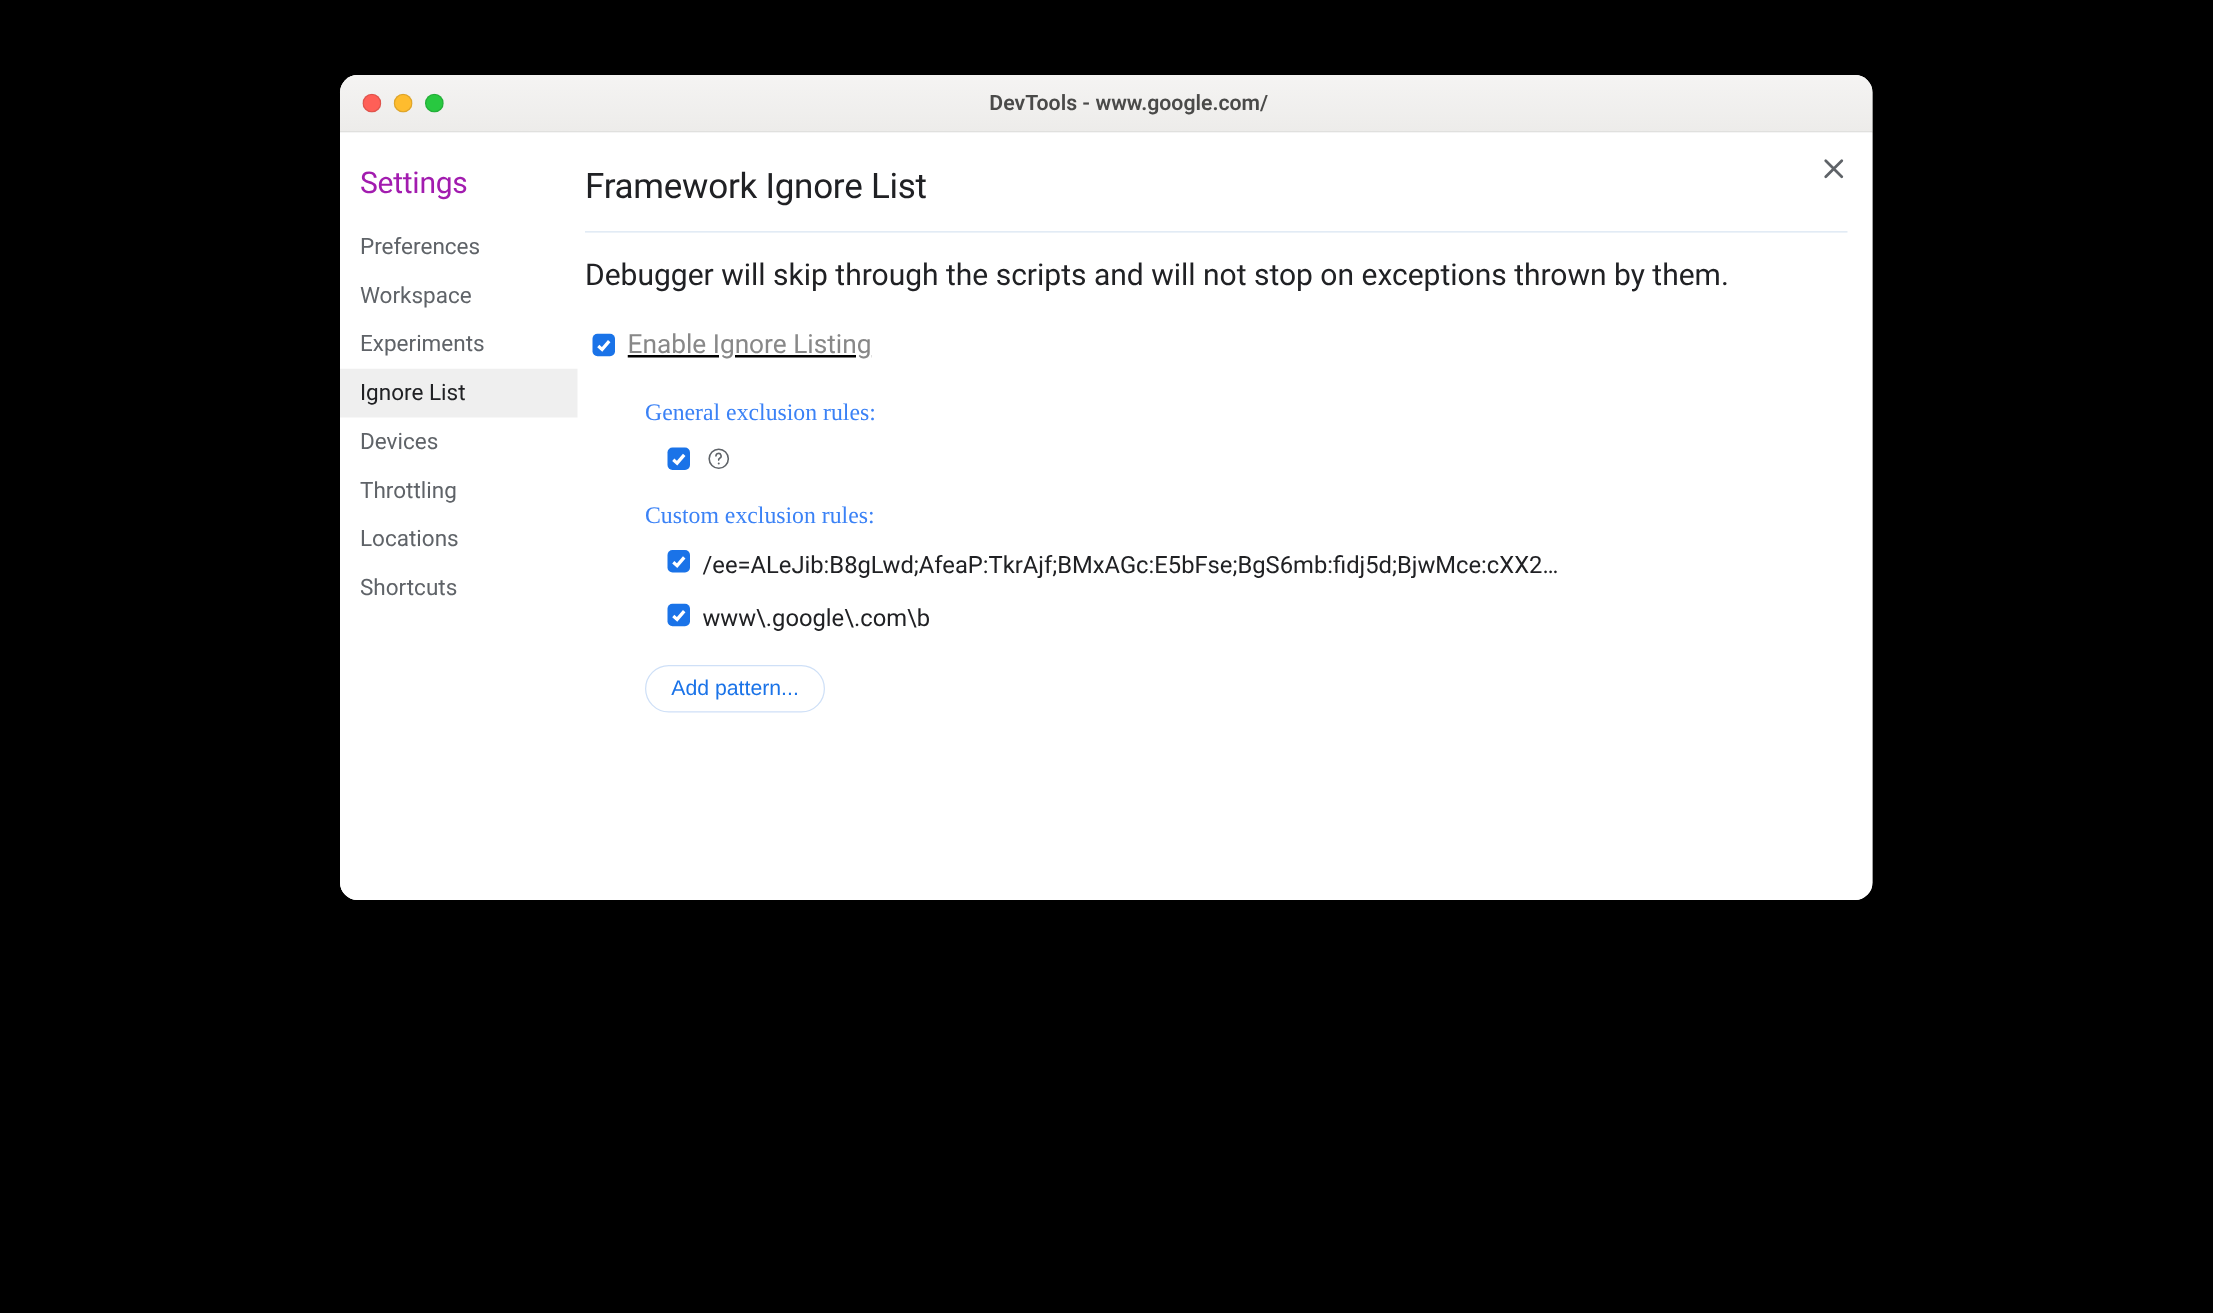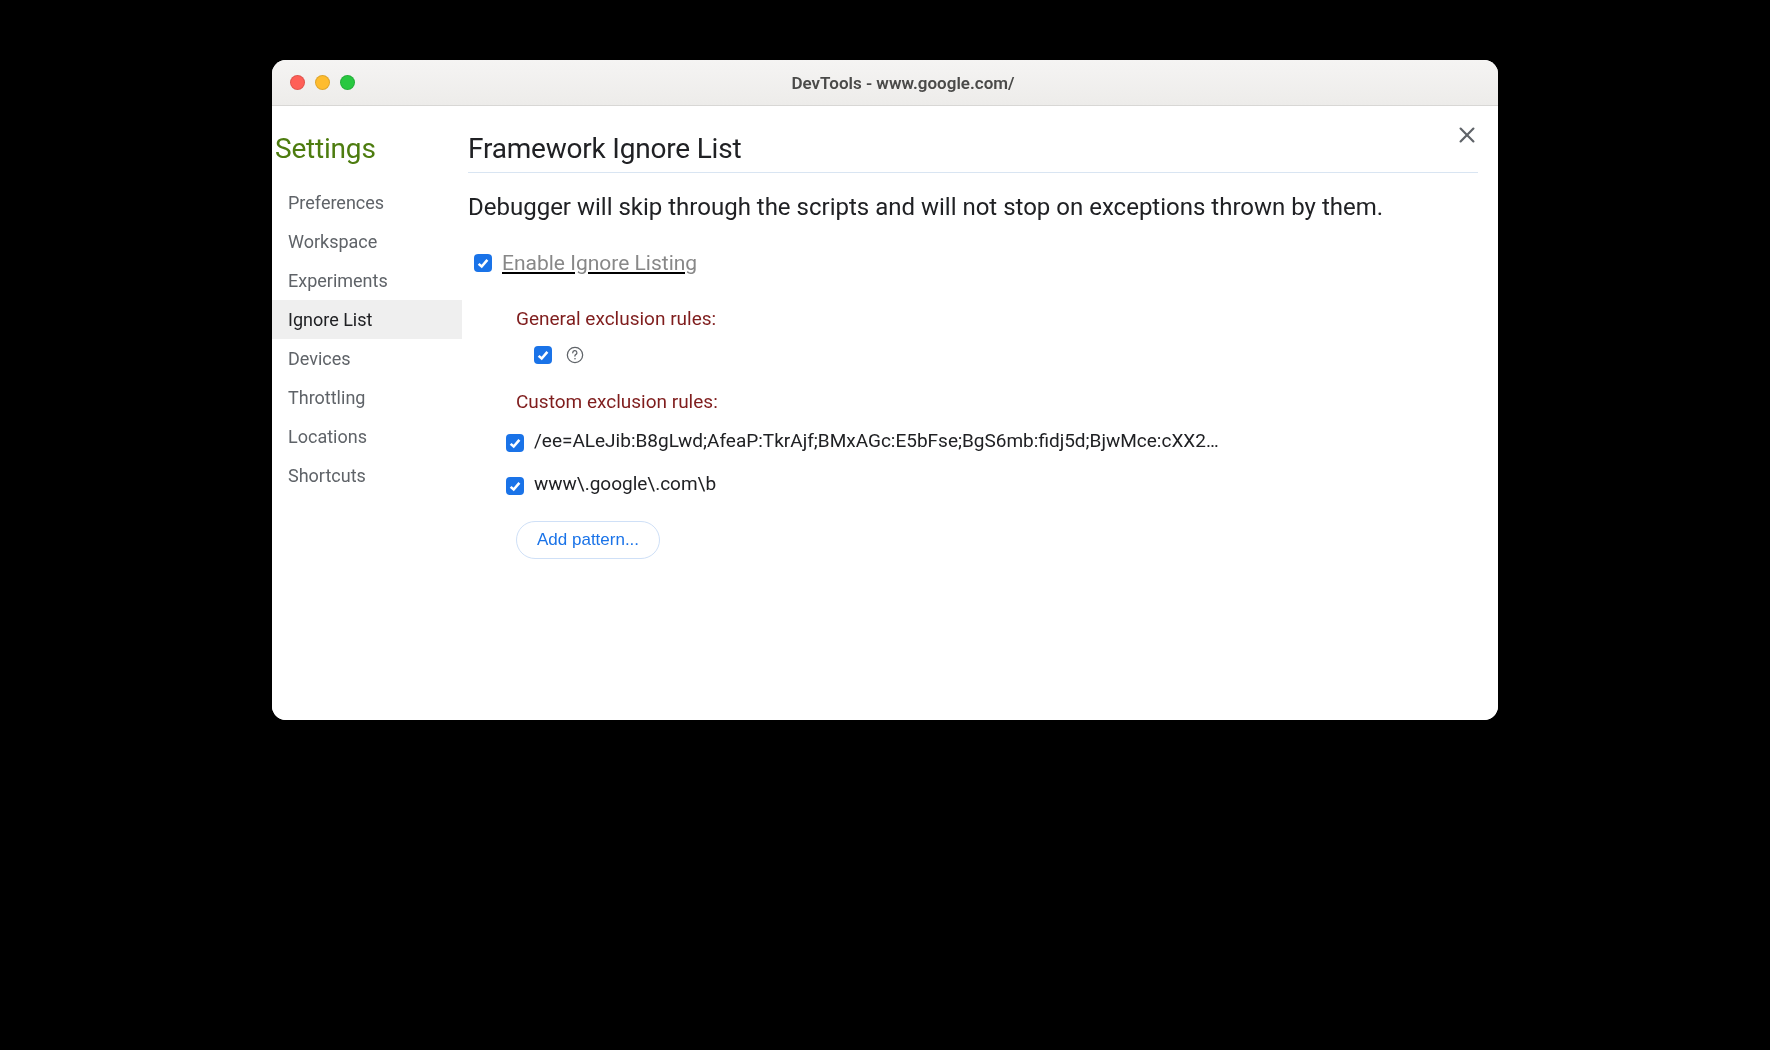--- a/index.html
+++ b/index.html
@@ -74,24 +74,24 @@
     .close-x svg {
       width: 22px;
       height: 22px;
     }
     .sidebar {
       width: 190px;
       padding-top: 26px;
       flex-shrink: 0;
     }
     .sidebar-title {
-      font-size: 28px;
+      font-size: 24px;
       font-weight: 400;
-      color: #4d7c0f;
-      padding-left: 3px;
+      color: #a21caf;
+      padding-left: 16px;
       margin-bottom: 18px;
       letter-spacing: -0.2px;
     }
     .sidebar-item {
       font-size: 18px;
       color: #5f6368;
       padding: 9px 16px;
       cursor: pointer;
     }
     .sidebar-item.active {
@@ -100,21 +100,21 @@
     }
     .main {
       flex: 1;
       padding: 26px 20px 20px 6px;
       overflow: hidden;
     }
     .main-title {
       font-size: 28px;
       font-weight: 400;
       color: #202124;
-      margin-bottom: 7px;
+      margin-bottom: 20px;
       letter-spacing: -0.2px;
     }
     .divider {
       height: 1px;
       background: #d9e5f2;
       margin-bottom: 20px;
       width: 100%;
     }
     .description {
       font-size: 24px;
@@ -148,44 +148,45 @@
     }
     .cbx svg {
       width: 14px;
       height: 14px;
       stroke: #fff;
       stroke-width: 3;
       fill: none;
     }
     .section-head {
       font-size: 19px;
-      color: #7f1d1d;
+      color: #3b82f6;
       margin-left: 48px;
       margin-bottom: 16px;
       margin-top: 10px;
+      font-family: Liberation Serif, serif;
     }
     .indent-2 { margin-left: 66px; }
     .help-icon {
       width: 18px;
       height: 18px;
       display: inline-flex;
       align-items: center;
       justify-content: center;
       margin-left: 4px;
       flex-shrink: 0;
       color: #5f6368;
     }
     .help-icon svg {
       width: 18px; height: 18px;
     }
     .pattern-row {
       display: flex;
-      align-items: flex-end;
+      align-items: flex-start;
       gap: 10px;
-      margin-left: 38px;
+      margin-left: 66px;
       margin-bottom: 20px;
       max-width: 760px;
     }
     .pattern-row span.pat {
       font-size: 19px;
       color: #202124;
       white-space: nowrap;
       overflow: hidden;
       text-overflow: ellipsis;
     }

